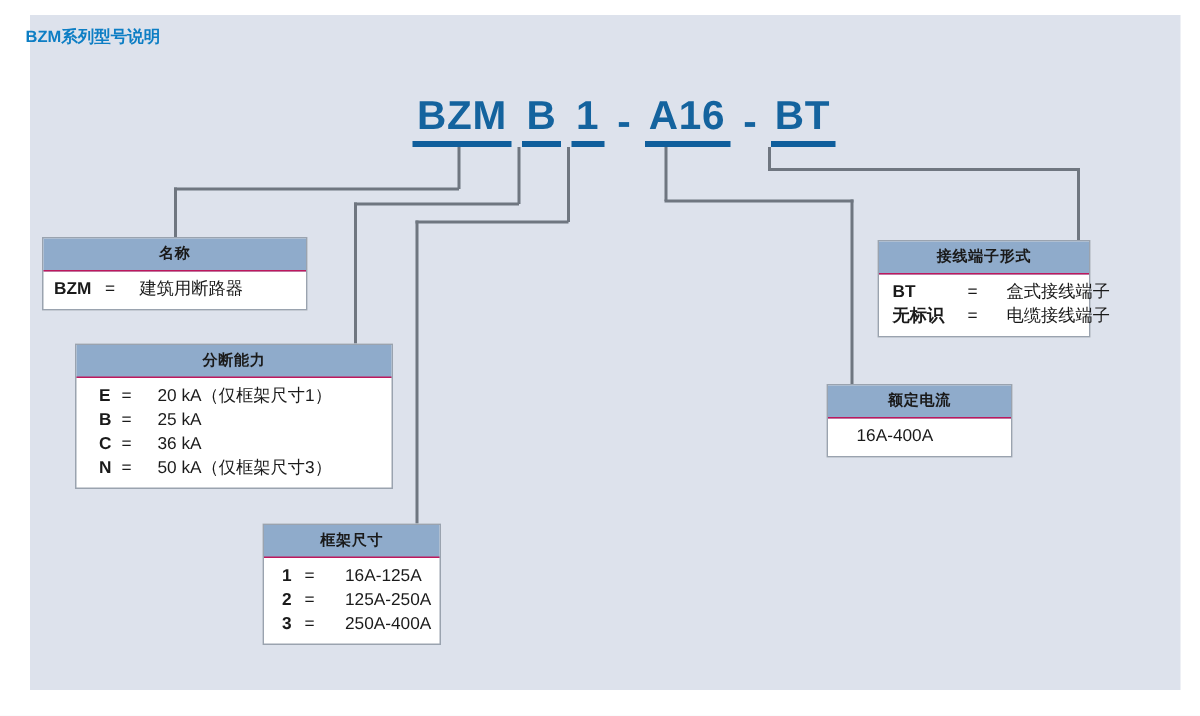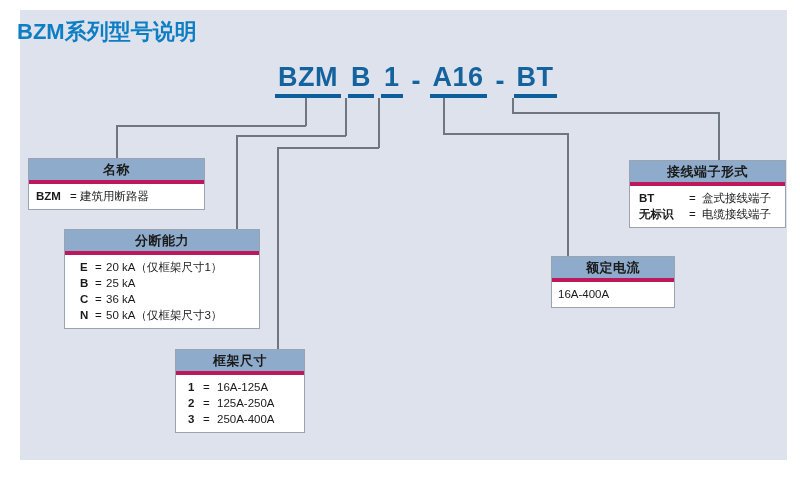--- a/index.html
+++ b/index.html
@@ -25,21 +25,21 @@
     left: 20px;
     top: 10px;
     width: 767px;
     height: 450px;
     background: #dde2ec;
   }
   #title {
     position: absolute;
     left: 17px;
     top: 17px;
-    font-size: 22px;
+    font-size: 11px;
     font-weight: bold;
     color: #0d7ec4;
     letter-spacing: 0px;
     white-space: nowrap;
   }
   
   #model {
     position: absolute;
     left: 275px;
     top: 62px;
@@ -75,59 +75,59 @@
   .lnh { height: 1.5px; }
   
   .box {
     position: absolute;
     background: #ffffff;
     border: 1px solid #9aa3af;
     box-sizing: border-box;
   }
   .bhead {
     background: #8fabcb;
-    border-bottom: 4px solid #be185d;
+    border-bottom: 1px solid #be185d;
     text-align: center;
-    font-size: 13px;
+    font-size: 10px;
     font-weight: bold;
     color: #1a1a1a;
     padding: 3px 0 3px 0;
     line-height: 15px;
     letter-spacing: 0.5px;
   }
   .bbody {
     padding: 4px 8px 5px 8px;
     font-size: 11.5px;
     color: #1a1a1a;
     line-height: 16px;
   }
   .row { white-space: nowrap; }
   .code {
     font-weight: bold;
     display: inline-block;
   }
   .eq {
     display: inline-block;
   }
-  .val { display: inline-block; }
+  .val { display: inline-block; margin-left: 13px; }
   
   #box-name { left: 28px; top: 158px; width: 177px; }
   #box-name .bbody { padding-left: 7px; }
   #box-name .code { width: 34px; }
-  #box-breaking { left: 64px; top: 229px; width: 196px; }
+  #box-breaking { left: 50px; top: 229px; width: 212px; }
   #box-breaking .bbody { padding-left: 15px; }
   #box-breaking .code { width: 15px; }
   #box-breaking .eq { width: 11px; }
-  #box-frame { left: 175px; top: 349px; width: 130px; }
+  #box-frame { left: 175px; top: 349px; width: 119px; }
   #box-frame .bbody { padding-left: 12px; }
   #box-frame .code { width: 15px; }
   #box-frame .eq { width: 14px; }
   #box-current { left: 551px; top: 256px; width: 124px; }
   #box-current .bbody { padding-left: 6px; }
-  #box-terminal { left: 629px; top: 160px; width: 157px; }
+  #box-terminal { left: 585px; top: 160px; width: 142px; }
   #box-terminal .bbody { padding-left: 9px; }
   #box-terminal .code { width: 50px; }
   #box-terminal .eq { width: 13px; }
 </style>
 </head>
 <body>
 
 <div id="page">
   <div id="panel"></div>
 

